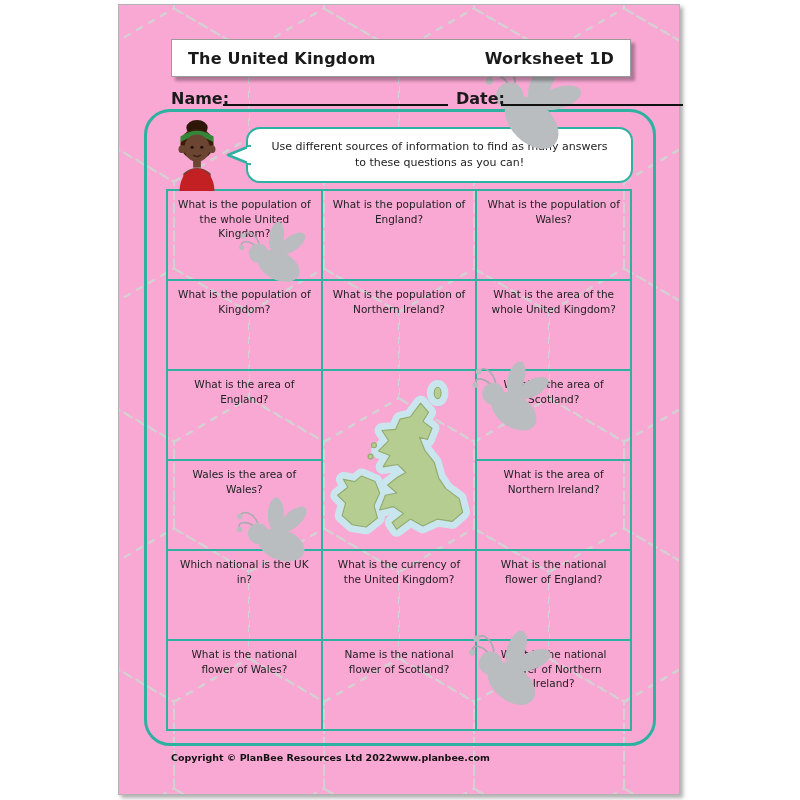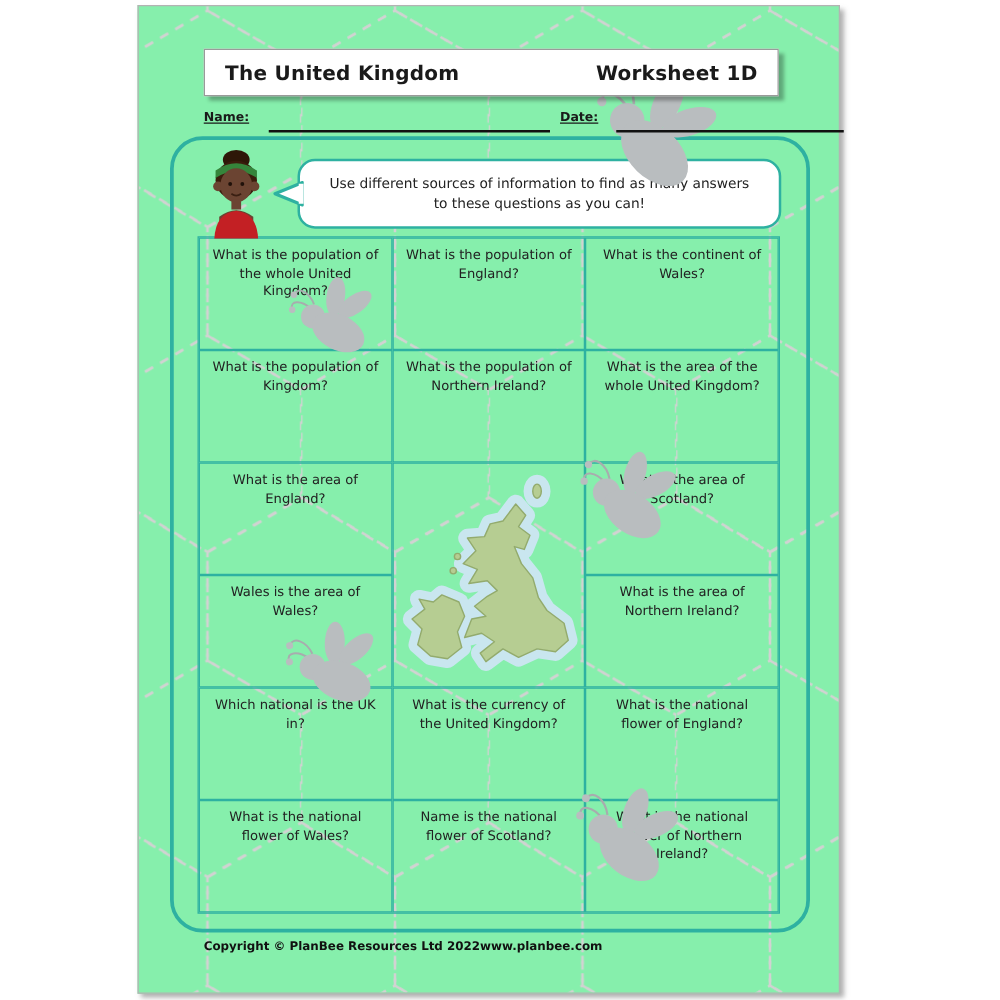--- a/index.html
+++ b/index.html
@@ -1,29 +1,29 @@
 <!DOCTYPE html>
 <html><head>
 <meta charset="utf-8">
 <style>
   html,body{margin:0;padding:0;background:#ffffff;}
   .canvas{position:relative;width:800px;height:800px;background:#ffffff;overflow:hidden;
           font-family:"DejaVu Sans",sans-serif;color:#1a1a1a;}
-  .sheet{position:absolute;left:110px;top:4px;width:560px;height:789px;background:#86efac;
+  .sheet{position:absolute;left:118px;top:4px;width:560px;height:789px;background:#f9a8d4;
          border:1px solid #b3b3b3;box-shadow:3px 3px 4px rgba(110,110,110,.55);}
   .hexbg{position:absolute;left:0;top:0;width:100%;height:100%;z-index:0;}
 
   .titlebar{position:absolute;left:52px;top:34px;width:460px;height:38px;background:#ffffff;
             border:1px solid #9a9a9a;box-shadow:4px 4px 3px rgba(0,0,0,.30);
             display:flex;align-items:center;justify-content:space-between;
             padding:0 16px;box-sizing:border-box;z-index:3;}
   .titlebar span{font-weight:800;font-size:16px;letter-spacing:.2px;}
 
   .namedate{position:absolute;left:52px;top:84px;width:460px;height:22px;z-index:3;}
-  .namedate .lbl{position:absolute;top:0;font-weight:800;font-size:10px;text-decoration:underline;}
+  .namedate .lbl{position:absolute;top:0;font-weight:800;font-size:16px;}
   .lbl-name{left:0;}
   .lbl-date{left:285px;}
   .writeline{position:absolute;top:15px;border-bottom:2px solid #111;}
   .line-name{left:52px;width:225px;}
   .line-date{left:330px;width:182px;}
 
   .frame{position:absolute;left:25px;top:104px;width:512px;height:637px;
          border:3px solid #2eb1a1;border-radius:26px;box-sizing:border-box;z-index:1;}
 
   .avatar{position:absolute;left:48px;top:112px;width:60px;height:74px;z-index:3;}
@@ -130,21 +130,21 @@
     </div>
 
     <div class="grid">
       <div class="cell">
           <span class="q">What is the population of the whole United Kingdom?</span>
         </div>
       <div class="cell">
           <span class="q">What is the population of England?</span>
         </div>
       <div class="cell">
-          <span class="q">What is the continent of Wales?</span>
+          <span class="q">What is the population of Wales?</span>
         </div>
       <div class="cell">
           <span class="q">What is the population of Kingdom?</span>
         </div>
       <div class="cell">
           <span class="q">What is the population of Northern Ireland?</span>
         </div>
       <div class="cell">
           <span class="q">What is the area of the whole United Kingdom?</span>
         </div>

